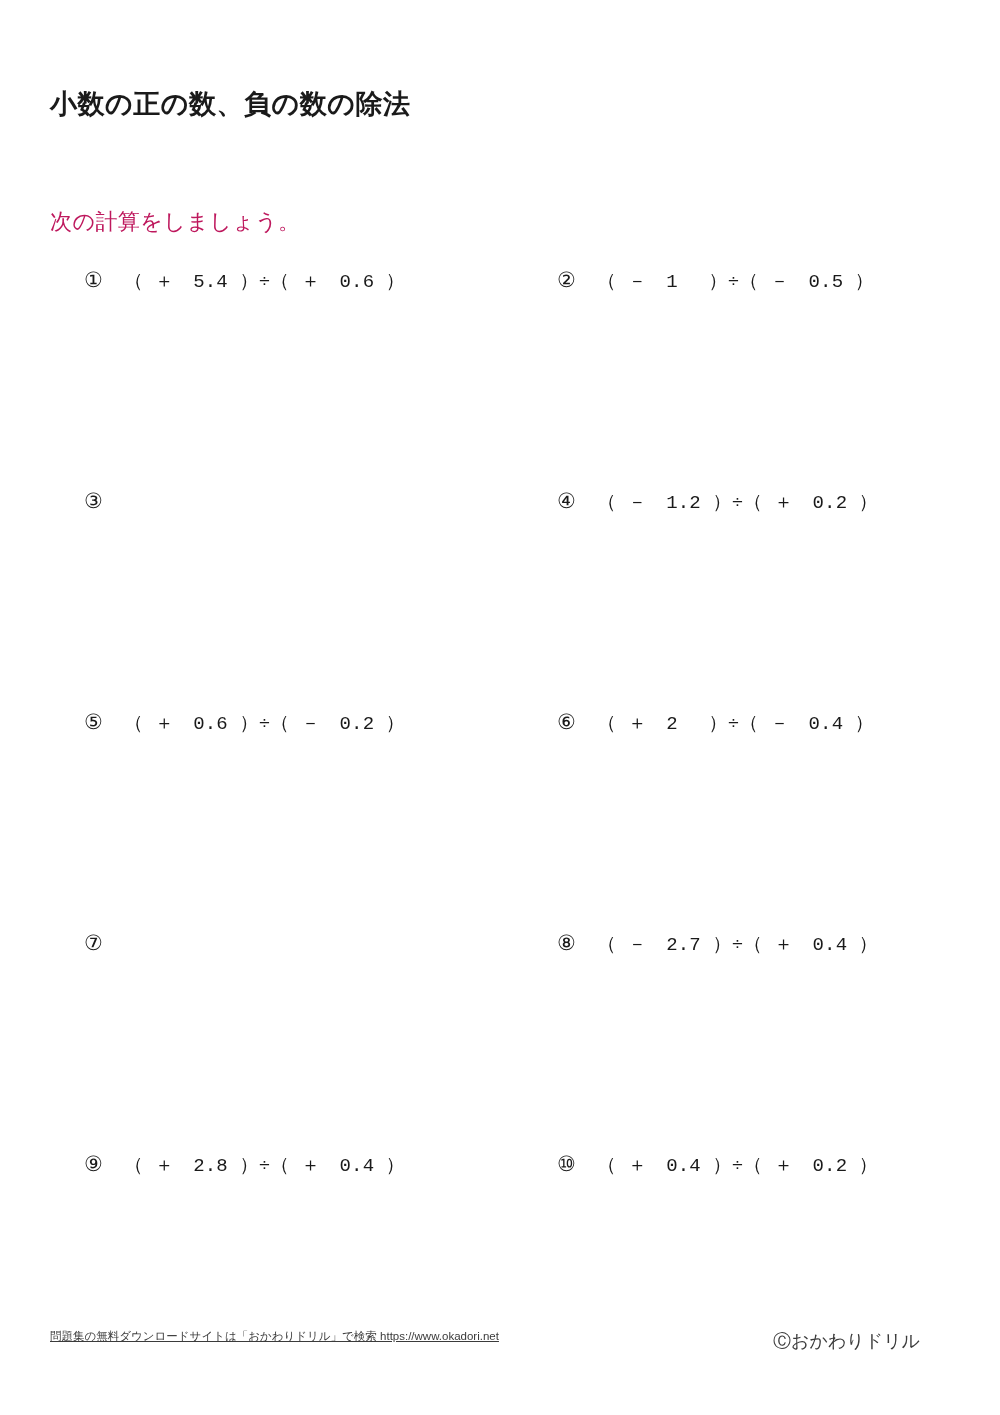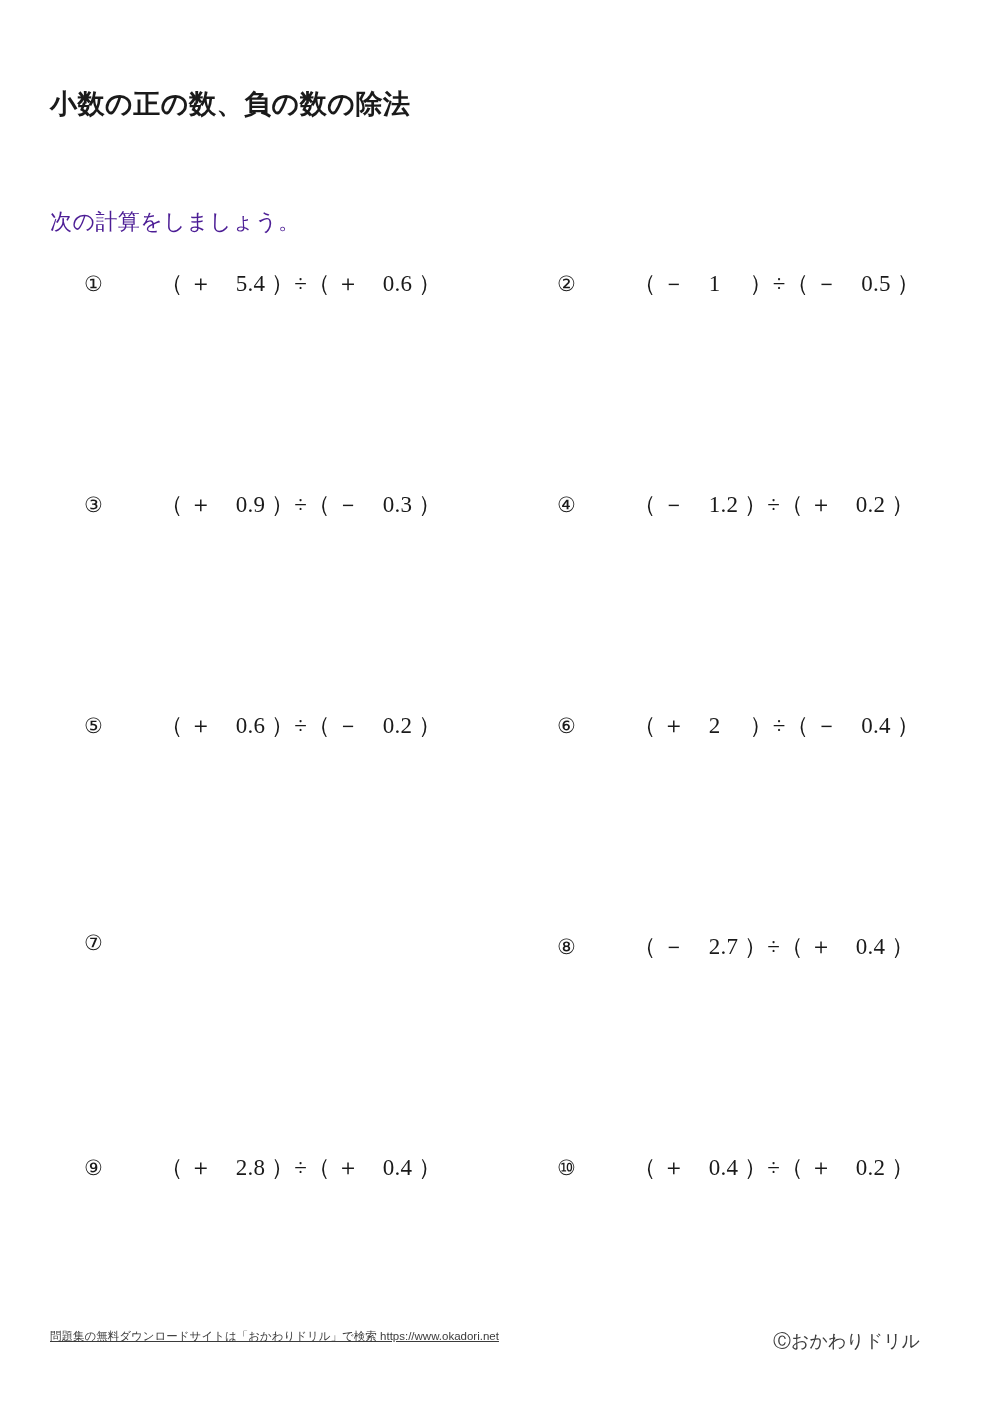--- a/index.html
+++ b/index.html
@@ -29,21 +29,21 @@
     font-weight: bold;
     letter-spacing: 0.02em;
     color: #1a1a1a;
   }
   .instruction {
     position: absolute;
     left: 50px;
     top: 207px;
     font-size: 22px;
     letter-spacing: 0.02em;
-    color: #4c1d95;
+    color: #be185d;
   }
   .problems {
     position: absolute;
     left: 0;
     top: 268px;
     width: 1000px;
   }
   .prow {
     position: relative;
     height: 221px;
@@ -58,24 +58,23 @@
     white-space: nowrap;
   }
   .pitem.left { left: 84px; }
   .pitem.right { left: 557px; }
   .pnum {
     font-size: 21px;
     width: 40px;
     display: inline-block;
   }
   .expr {
-    font-family: Liberation Serif, serif;
-    font-size: 23px;
+    font-family: Liberation Mono, monospace;
+    font-size: 19px;
     letter-spacing: 0.01em;
-    margin-left: 36px;
   }
   .footer-left {
     position: absolute;
     left: 50px;
     top: 1329px;
     font-size: 11.5px;
     color: #3b3b3b;
     text-decoration: underline;
   }
   .footer-right {
@@ -104,21 +103,20 @@
       </div>
       <div class="pitem right">
         <span class="pnum">②</span>
         <span class="expr">（ －　1　 ）÷（ －　0.5 ）</span>
       </div>
     </div>
 
     <div class="prow">
       <div class="pitem left">
         <span class="pnum">③</span>
-        <span class="expr">（ ＋　0.9 ）÷（ －　0.3 ）</span>
       </div>
       <div class="pitem right">
         <span class="pnum">④</span>
         <span class="expr">（ －　1.2 ）÷（ ＋　0.2 ）</span>
       </div>
     </div>
 
     <div class="prow">
       <div class="pitem left">
         <span class="pnum">⑤</span>

